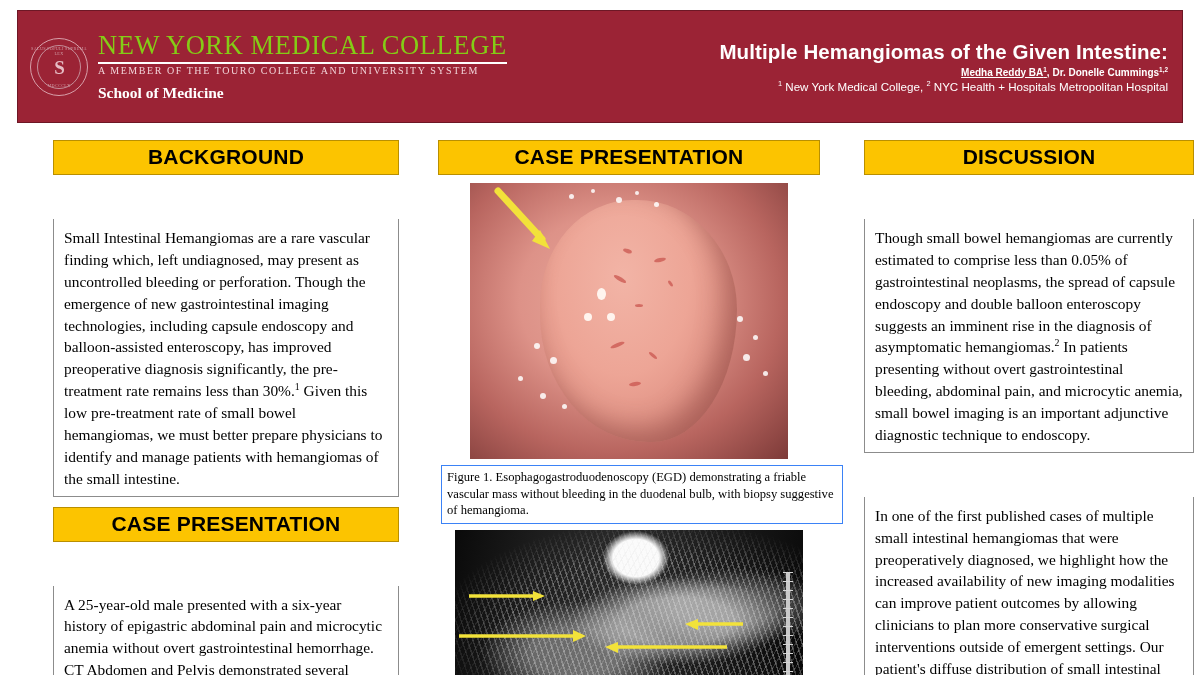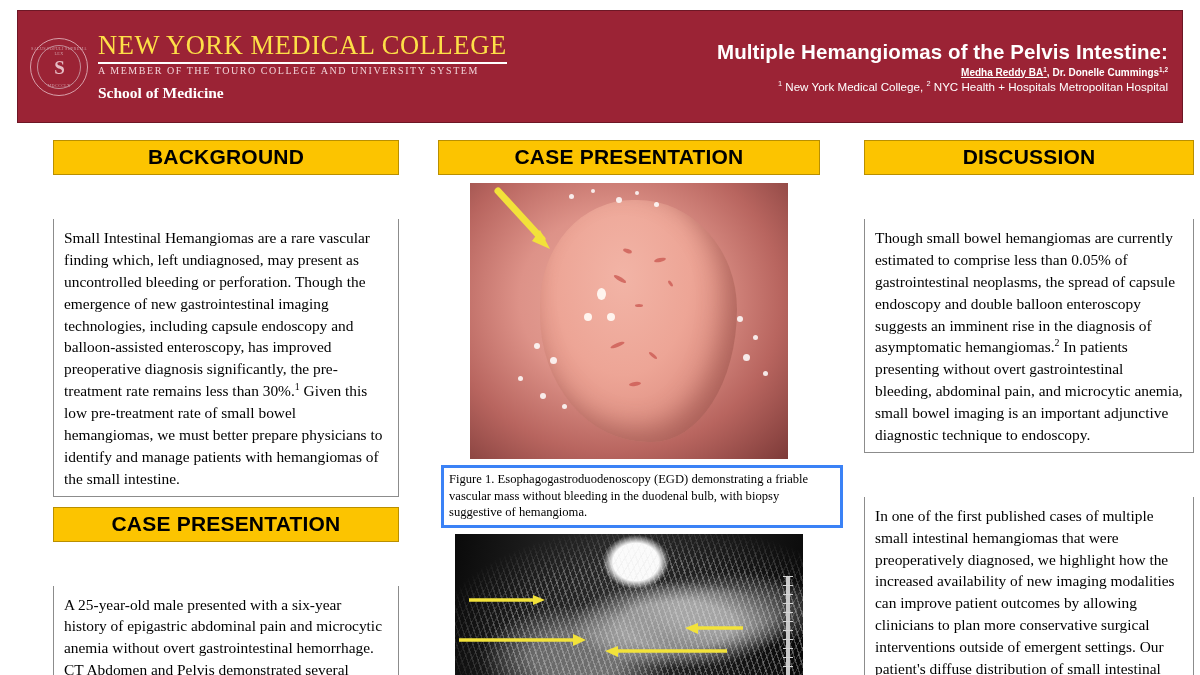--- a/index.html
+++ b/index.html
@@ -77,21 +77,21 @@
     font-size: 4.2px;
     letter-spacing: 0.3px;
     font-family: "Liberation Serif", serif;
   }
   .seal-ring-top { top: 7.5px; }
   .seal-ring-bot { bottom: 7px; }
 
   .brand-text { display: flex; flex-direction: column; }
 
   .univ-name {
-    color: #fde047;
+    color: #84cc16;
     font-family: "Liberation Serif", serif;
     font-size: 26.5px;
     font-weight: normal;
     letter-spacing: 0.6px;
     line-height: 1.05;
     white-space: nowrap;
   }
 
   .univ-rule {
     height: 1.6px;
@@ -227,21 +227,21 @@
     position: absolute;
     background: rgba(255,255,255,.85);
     border-radius: 50%;
   }
   .arrow-svg { position: absolute; left: 0; top: 0; width: 100%; height: 100%; }
 
   .fig-caption {
     position: relative;
     margin: 6px 0 0 3px;
     width: 402px;
-    border: 3px solid #3b82f6;
+    border: 1px solid #3b82f6;
     background: #ffffff;
     padding: 3px 5px 4px 5px;
     font-family: "Liberation Serif", serif;
     font-size: 12.6px;
     line-height: 1.32;
     color: #000000;
   }
 
   .xray-img {
     position: relative;
@@ -297,21 +297,21 @@
       </div>
       <div class="brand-text">
         <div class="univ-name">NEW YORK MEDICAL COLLEGE</div>
         <div class="univ-rule"></div>
         <div class="univ-sub">A MEMBER OF THE TOURO COLLEGE AND UNIVERSITY SYSTEM</div>
         <div class="school">School of Medicine</div>
       </div>
     </div>
 
     <div class="title-block">
-      <div class="ptitle-1">Multiple Hemangiomas of the Pelvis Intestine:</div>
+      <div class="ptitle-1">Multiple Hemangiomas of the Given Intestine:</div>
       <div class="authors"><span class="uline"><span>Medha Reddy BA</span><sup>1</sup></span><span>, Dr. Donelle Cummings</span><sup>1,2</sup></div>
       <div class="affil"><sup>1</sup><span> New York Medical College, </span><sup>2</sup><span> NYC Health + Hospitals Metropolitan Hospital</span></div>
     </div>
   </div>
 
   <div class="col col-left">
 
     <div class="sec-block">
       <div class="sec-head">BACKGROUND</div>
       <div class="sec-body">

